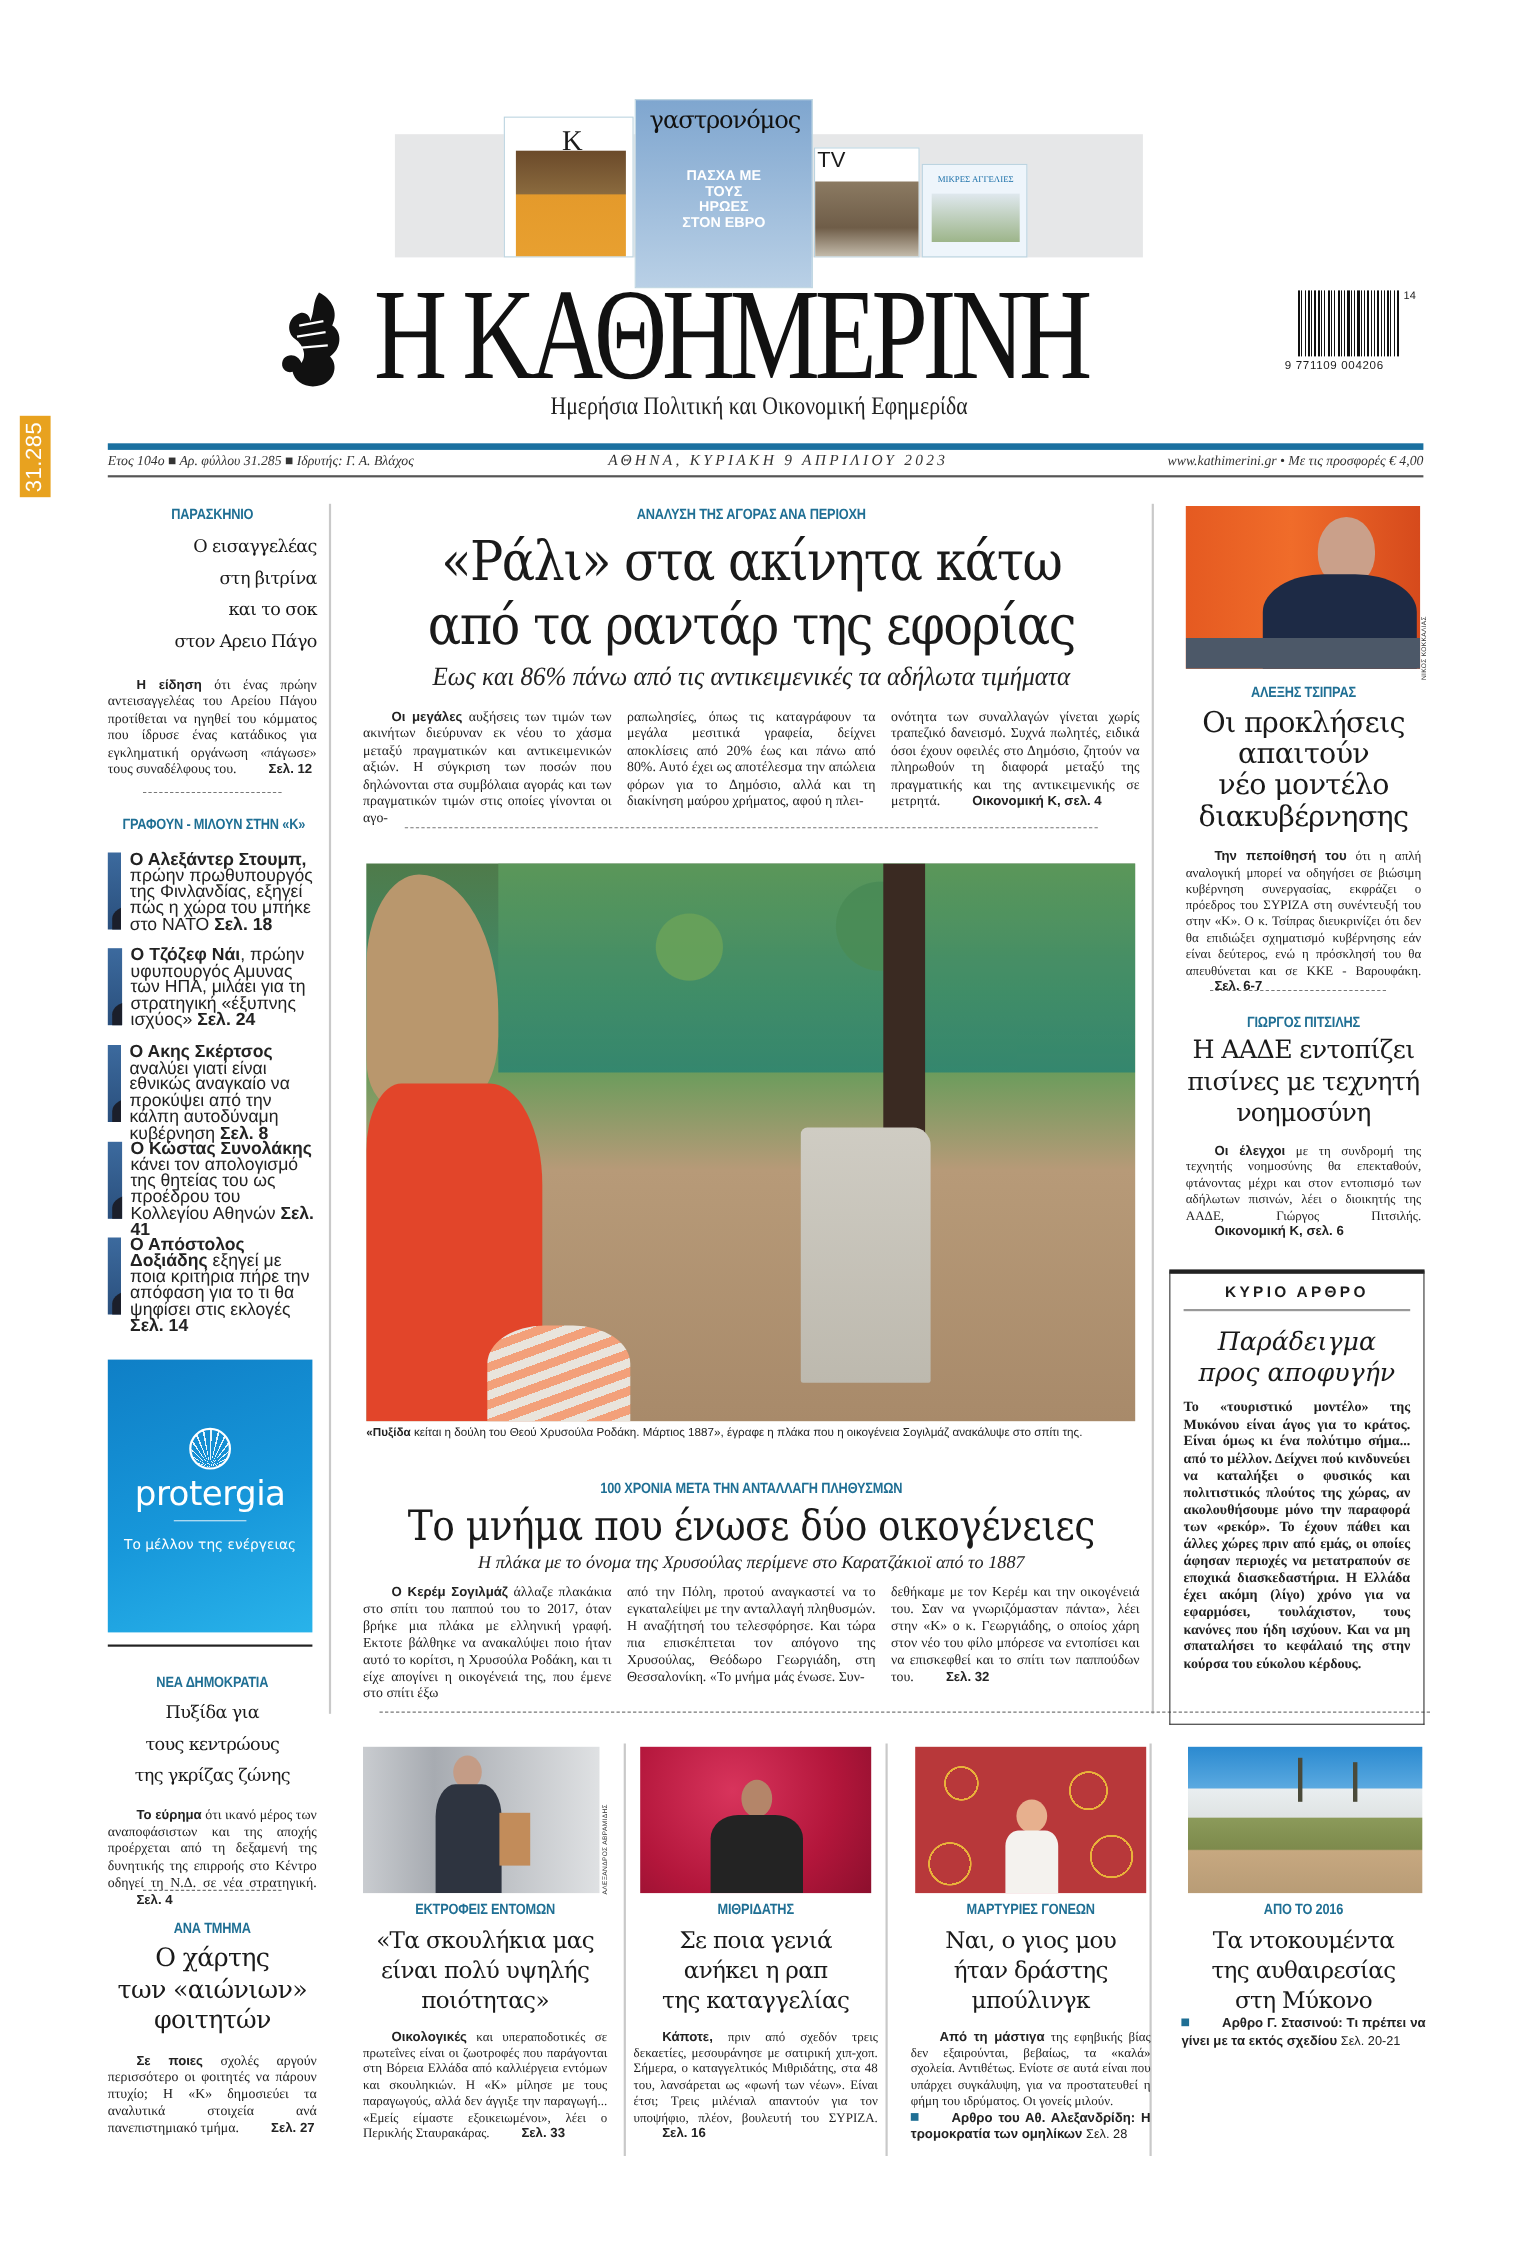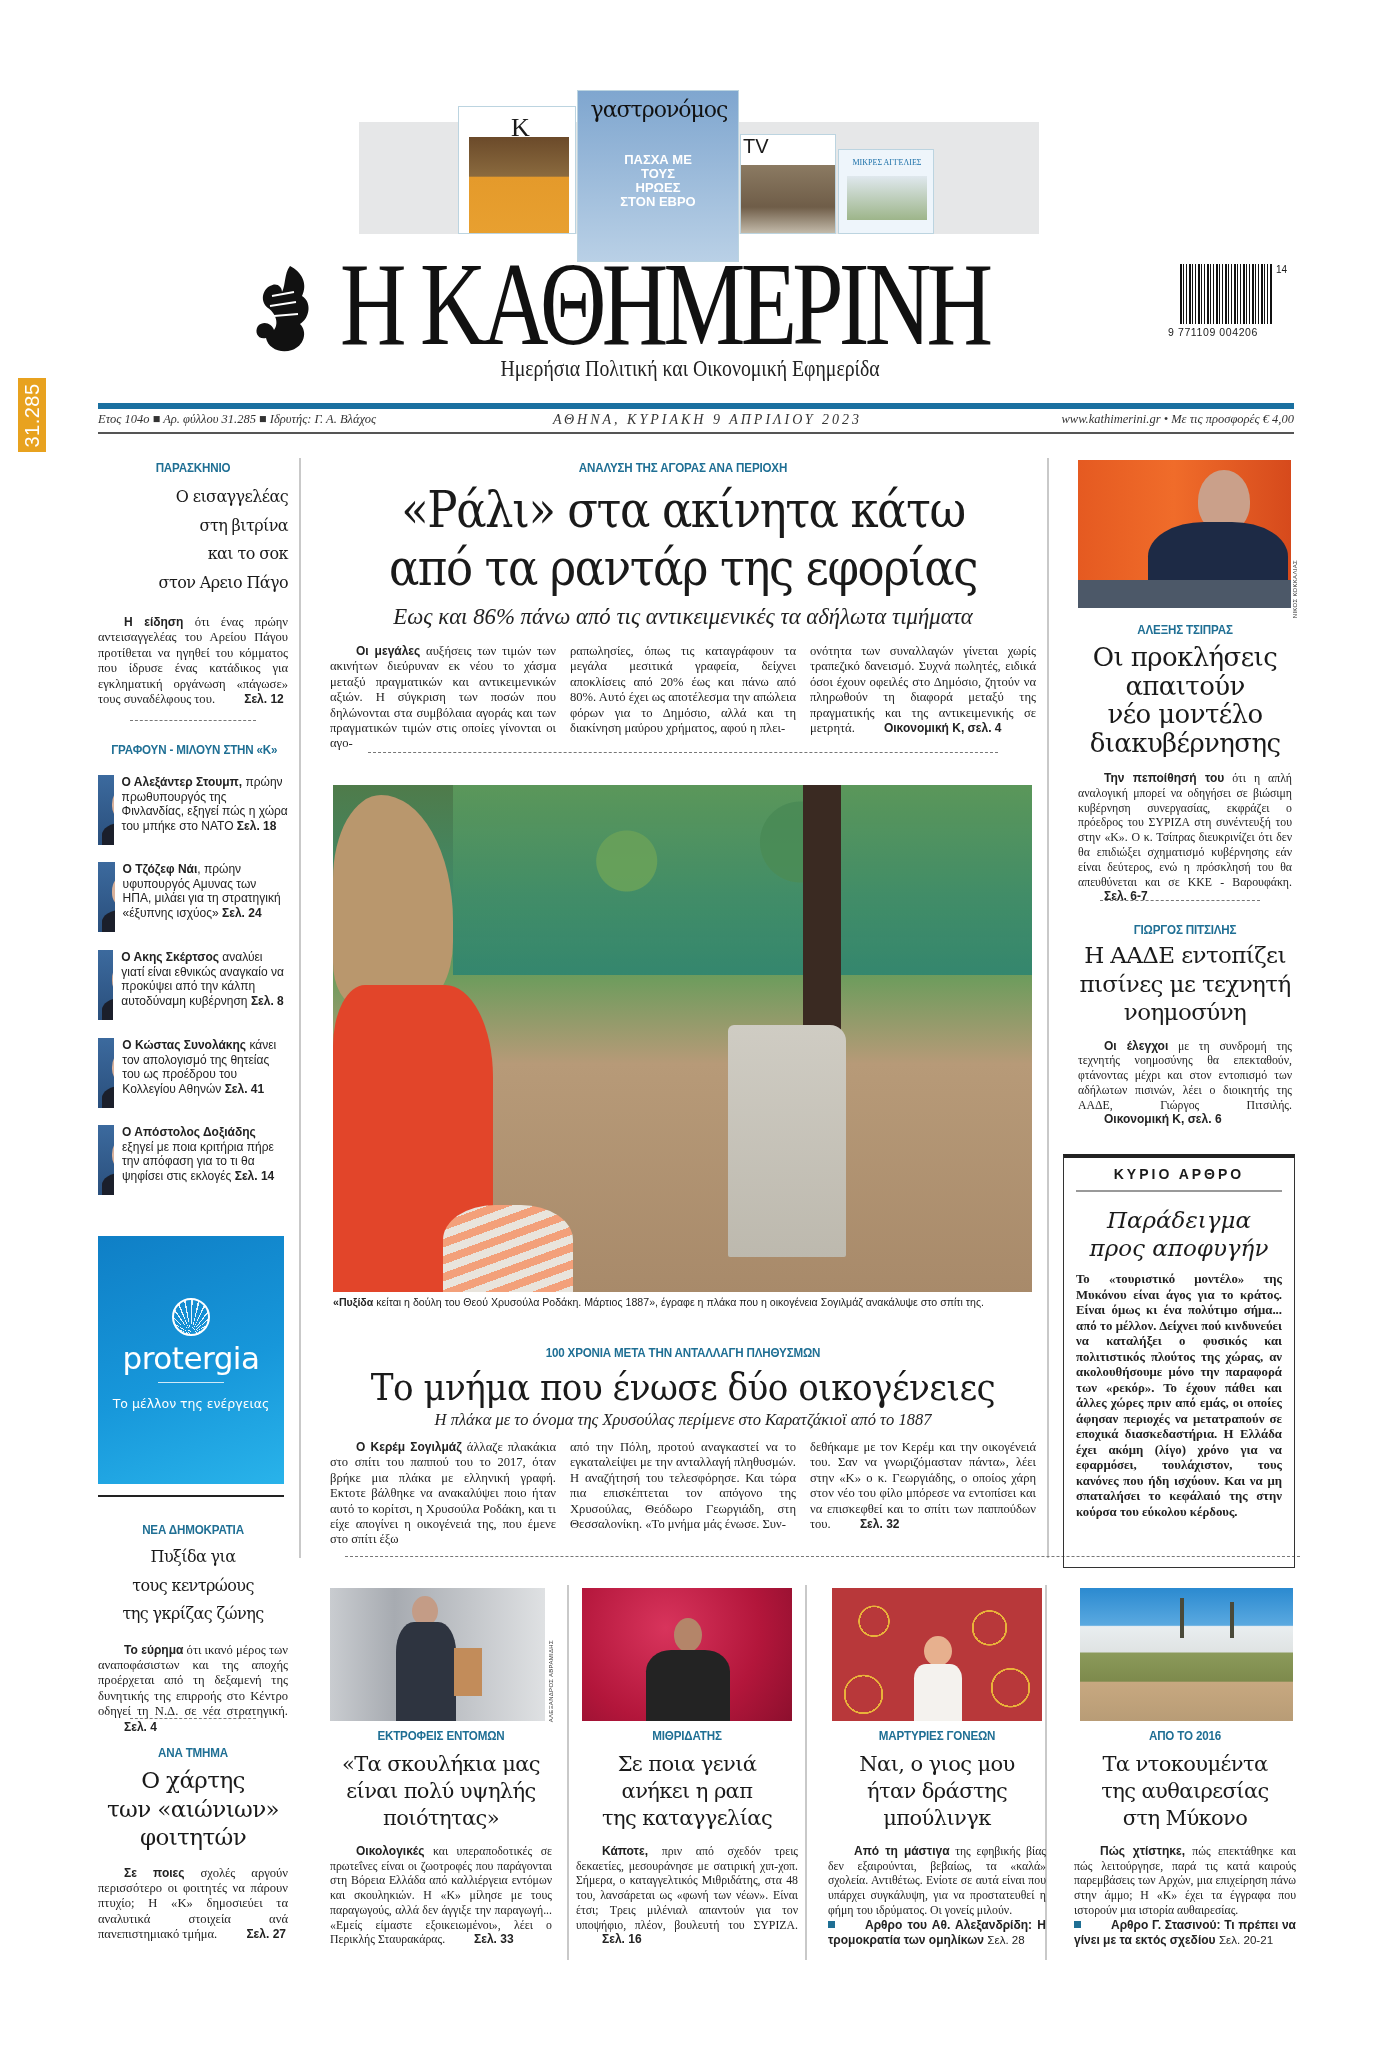--- a/index.html
+++ b/index.html
@@ -30,21 +30,21 @@
   .meta { top: 412px; font-family: "Liberation Serif", serif; font-style: italic; font-size: 12.5px; color: #333; white-space: nowrap; }
 
   .barcode { left: 1180px; top: 264px; width: 92px; height: 60px; background: repeating-linear-gradient(90deg, #111 0 2px, #fff 2px 3px, #111 3px 4px, #fff 4px 6px, #111 6px 7px, #fff 7px 9px); }
   .barcode-num { left: 1168px; top: 326px; width: 110px; font-family: "Liberation Sans", sans-serif; font-size: 10.5px; letter-spacing: 0.6px; }
   .barcode-14 { left: 1276px; top: 264px; font-family: "Liberation Sans", sans-serif; font-size: 10px; }
 
   .photo { overflow: hidden; }
   .mugshot { width: 56px; height: 70px; background: linear-gradient(180deg, #3c6a9e 0%, #2a4f7c 100%); position: relative; overflow: hidden; }
   .mugshot .face { position: absolute; left: 14px; top: 12px; width: 28px; height: 34px; border-radius: 50% 50% 45% 45%; background: #d9b19a; }
   .mugshot .suit { position: absolute; left: 4px; top: 48px; width: 48px; height: 30px; border-radius: 40% 40% 0 0; background: #1b1f2b; }
-  .person-text { font-family: "Liberation Sans", sans-serif; font-size: 12px; line-height: 14.7px; color: #222; }
+  .person-text { font-family: "Liberation Sans", sans-serif; font-size: 16px; line-height: 14.7px; color: #222; }
   .person-text b { font-weight: bold; }
 
   .ad { left: 98px; top: 1236px; width: 186px; height: 248px; background: linear-gradient(160deg, #0f7fc6 0%, #1797da 55%, #29b3ea 100%); color: #fff; text-align: center; }
   .ad-name { font-family: "DejaVu Sans", sans-serif; font-size: 31px; letter-spacing: -0.5px; position: absolute; left: 0; width: 100%; top: 104px; }
   .ad-sub { font-family: "DejaVu Sans", sans-serif; font-size: 12.5px; position: absolute; left: 0; width: 100%; top: 160px; }
   .ad-sun { position: absolute; left: 74px; top: 62px; width: 38px; height: 38px; border-radius: 50%; border: 2px solid #fff; background: repeating-conic-gradient(from 180deg at 50% 100%, rgba(255,255,255,0.9) 0 3deg, transparent 3deg 12deg); }
   .ad-line { position: absolute; left: 60px; top: 146px; width: 66px; height: 1px; background: #cfe9f7; }
 
   .edit-box { left: 1063px; top: 1154px; width: 232px; height: 414px; border: 1.5px solid #333; border-top: 4px solid #222; }
   .edit-title { font-family: "Liberation Sans", sans-serif; font-weight: bold; font-size: 14px; letter-spacing: 3px; text-align: center; }
@@ -314,15 +314,14 @@
   <div style="position:absolute;left:100px;top:10px;width:4px;height:40px;background:#4a4a3a;"></div>
   <div style="position:absolute;left:150px;top:14px;width:4px;height:36px;background:#4a4a3a;"></div>
 </div>
 <div class="abs" style="left:1074px;top:1728px;width:222px;">
   <div class="kicker">ΑΠΟ ΤΟ 2016</div>
   <div class="head" style="font-size:21px;line-height:27px;margin-top:8px;">
     <div>Τα ντοκουμέντα</div>
     <div>της αυθαιρεσίας</div>
     <div>στη Μύκονο</div>
   </div>
-  <p class="body" style="margin-top:12px;font-size:11.8px;line-height:14.7px;"><b>Πώς χτίστηκε,</b><span> πώς επεκτάθηκε και πώς λειτούργησε, παρά τις κατά καιρούς παρεμβάσεις των Αρχών, μια επιχείρηση πάνω στην άμμο; Η «Κ» έχει τα έγγραφα που ιστορούν μια ιστορία αυθαιρεσίας.</span></p>
   <p class="body bullet" style="font-size:11.6px;line-height:14.7px;"><b>Αρθρο Γ. Στασινού: Τι πρέπει να γίνει με τα εκτός σχεδίου </b><span style="font-family:'Liberation Sans',sans-serif;font-size:11.6px;">Σελ. 20-21</span></p>
 </div>
 
 </body></html>

